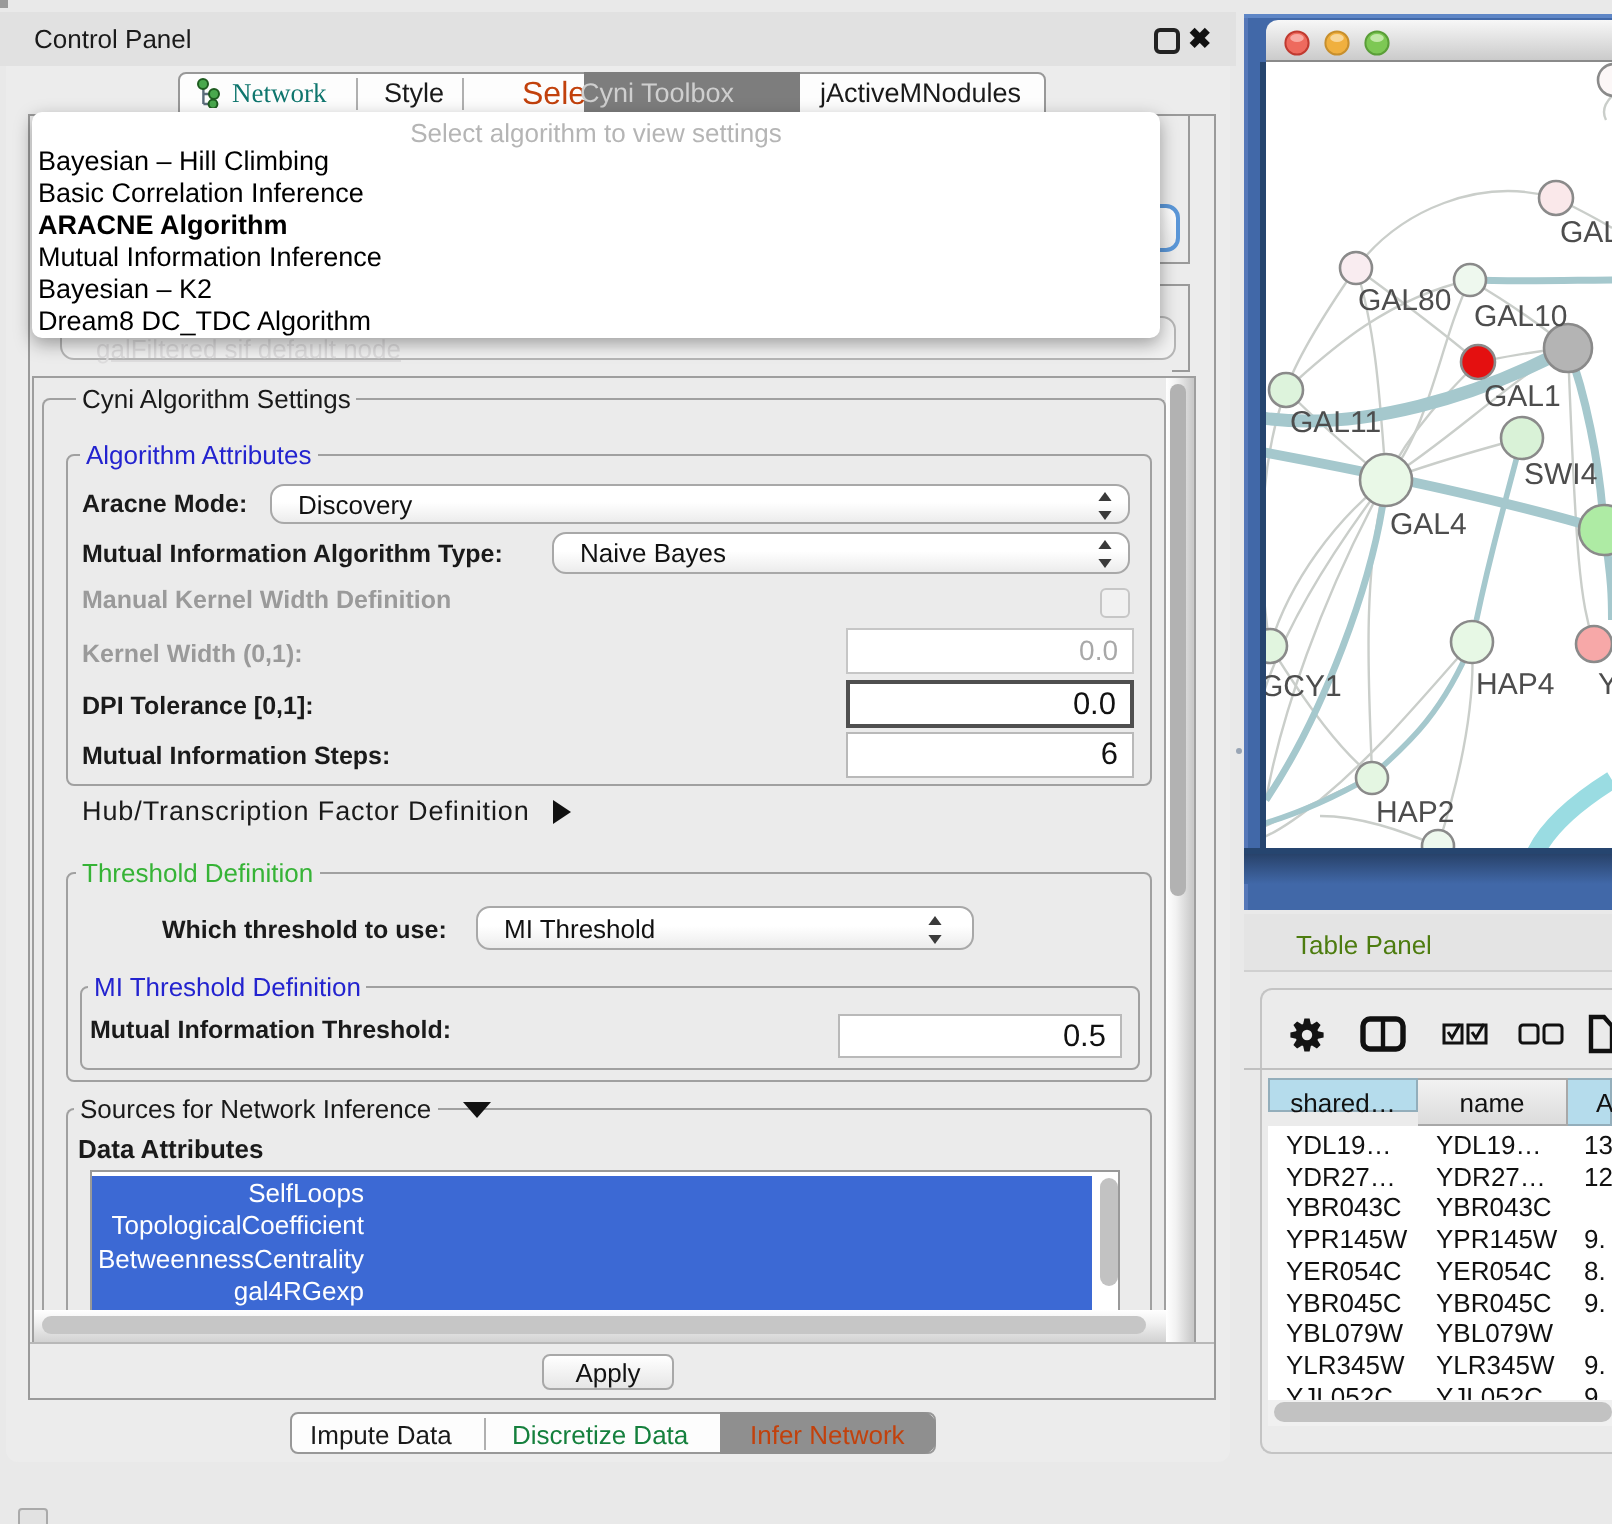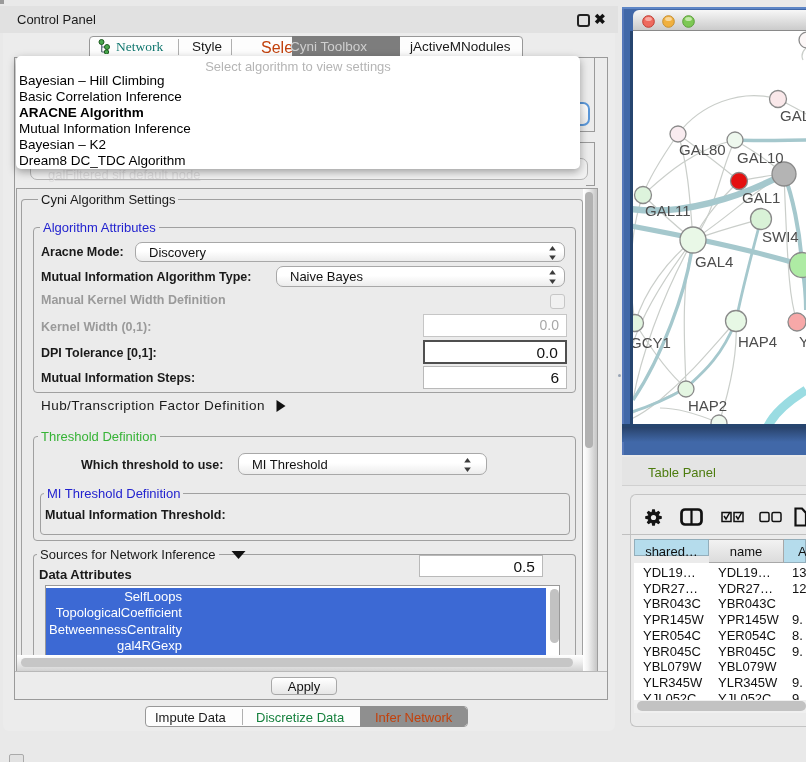--- a/index.html
+++ b/index.html
@@ -115,21 +115,21 @@
   <svg class="ar" style="right:14px;top:3px;" width="9" height="16" viewBox="0 0 9 16">
       <path d="M4.5,1 L7.8,5.5 L1.2,5.5 Z" fill="#3a3a3a"></path>
       <path d="M4.5,15 L1.2,10.5 L7.8,10.5 Z" fill="#3a3a3a"></path>
     </svg>
 </div>
 
 <div class="grp" style="left:40px;top:493px;width:528px;height:40px;"></div>
 <div class="grptitle" style="left:44px;top:486px;color:#2323cf;">MI Threshold Definition</div>
 
 <div class="lbl" style="left:45px;top:508px;">Mutual Information Threshold:</div>
-<div class="fld" style="left:419px;top:507px;width:124px;height:22px;margin-top:48px;">
+<div class="fld" style="left:419px;top:507px;width:142px;height:22px;">
     <span>0.5</span>
   </div>
 
 <div class="grp" style="left:33px;top:554px;width:541px;height:101px;border-bottom:none;border-radius:4px 4px 0 0;"></div>
 <div class="grptitle" style="left:37px;top:547px;font-size:13px;color:#1a1a1a;">Sources for Network Inference</div>
 <svg class="abs" style="left:231px;top:550px;" width="15" height="10">
     <path d="M0.5,1 L14.5,1 L7.5,9 Z" fill="#111"></path>
   </svg>
 <div class="lbl" style="left:39px;top:567px;font-size:13px;">Data Attributes</div>
 

